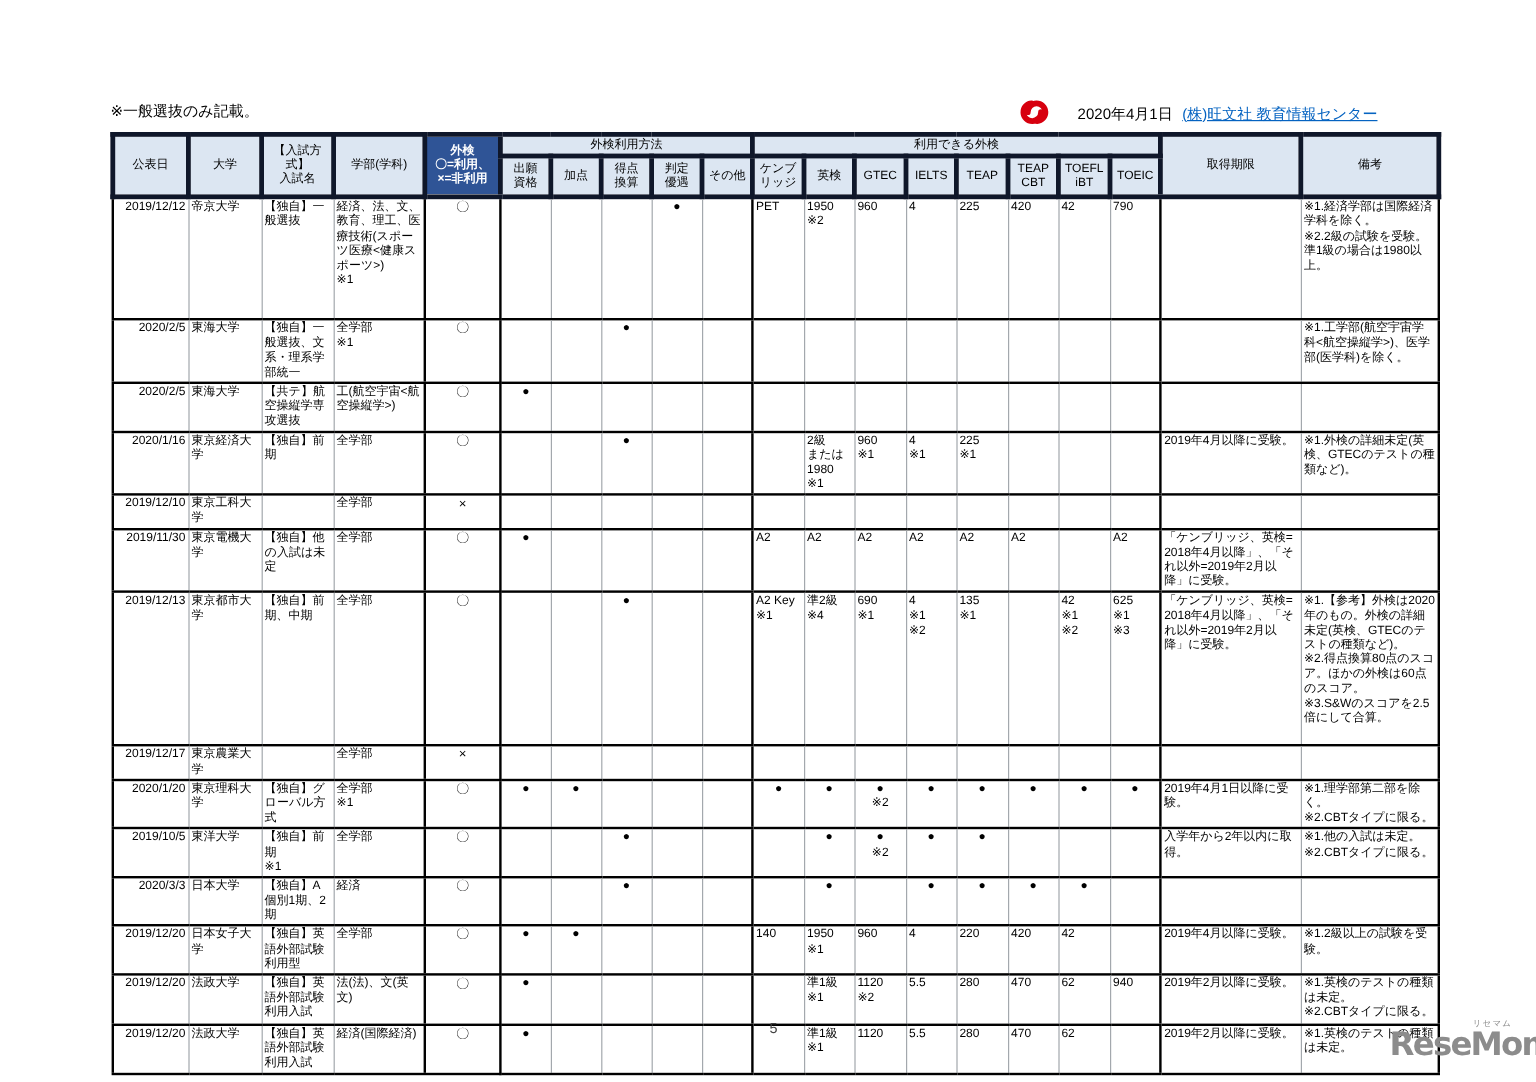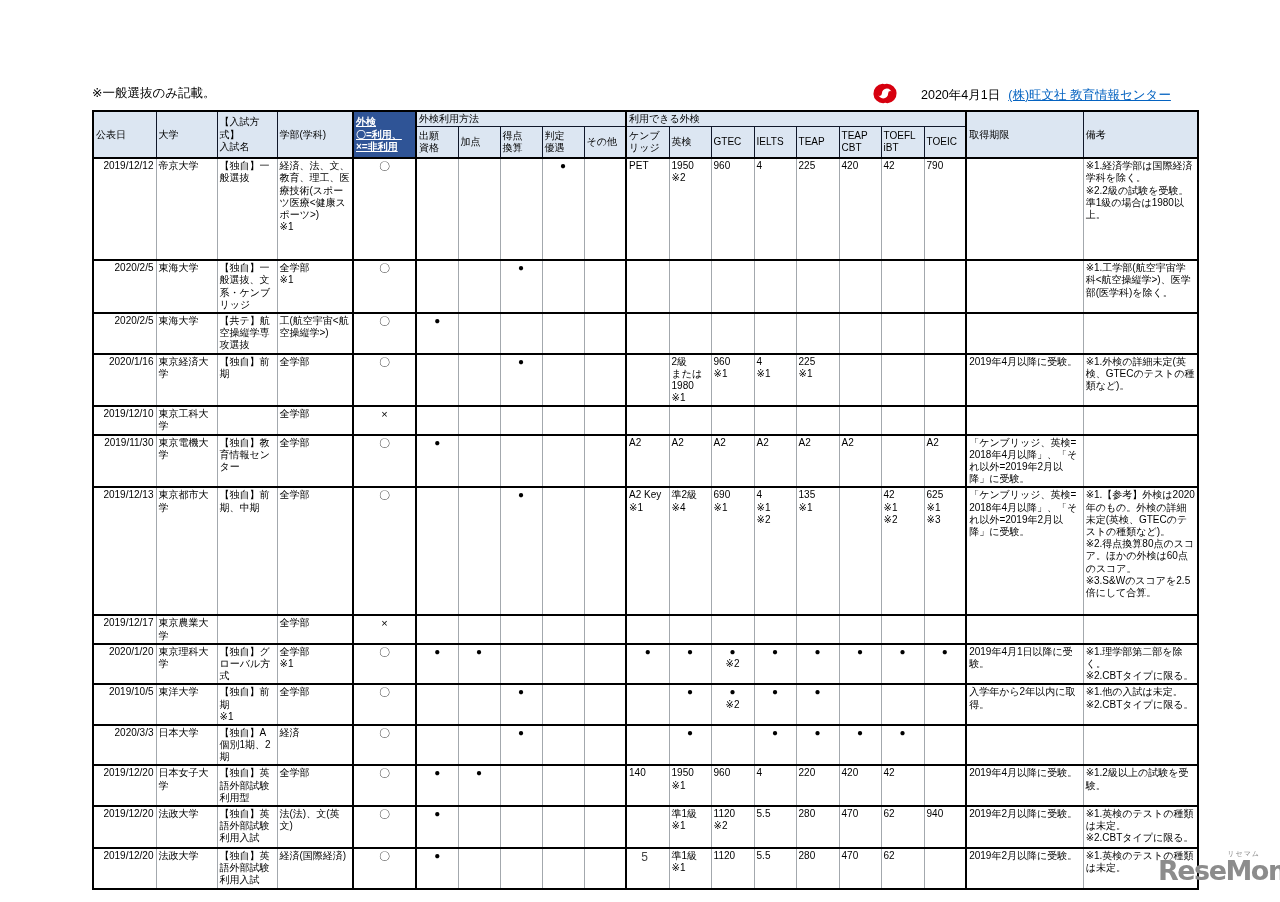--- a/index.html
+++ b/index.html
@@ -1,30 +1,30 @@
 <!DOCTYPE html>
 <html><head>
 <meta charset="utf-8">
 <style>
   html,body{margin:0;padding:0;background:#fff;}
   body{width:1280px;height:902px;position:relative;font-family:"Liberation Sans","DejaVu Sans",sans-serif;color:#000;}
   .note{position:absolute;left:92px;top:85px;font-size:12.5px;}
-  .src{position:absolute;top:82px;left:871px;width:302px;display:flex;align-items:center;font-size:12.5px;white-space:nowrap;text-align:center;}
+  .src{position:absolute;top:82px;left:848px;width:302px;display:flex;align-items:center;font-size:12.5px;white-space:nowrap;text-align:center;}
   .src .logo{margin-right:22px;display:inline-block;}
   .src .date{margin-right:8px;}
   .src a{color:#0563c1;text-decoration:underline;cursor:pointer;}
   .tblwrap{position:absolute;left:92px;top:110px;}
   table{border-collapse:collapse;table-layout:fixed;width:1105px;font-size:10px;line-height:1.22;}
   th,td{padding:1px 2px;vertical-align:top;overflow:hidden;word-break:break-all;white-space:pre-line;}
   table{border:2px solid #000;}
-  thead th{background:#dce6f2;border:1px solid #0f172a;vertical-align:middle;text-align:left;font-weight:normal;}
+  thead th{background:#dce6f2;border:4px solid #0f172a;vertical-align:middle;text-align:center;font-weight:normal;}
   thead .grp{height:15px;}
   thead .sub th{height:28px;}
   tbody td{border:1px solid #a3a8ad;border-top:2px solid #000;border-bottom:2px solid #000;}
-  .hdr-gaiken{background:#2f5496 !important;color:#fff;font-weight:bold;text-decoration:underline;}
+  .hdr-gaiken{background:#2f5496 !important;color:#fff;font-weight:bold;}
   .bL2{border-left:2px solid #000 !important;}
   .bR2{border-right:2px solid #000 !important;}
   .bL1k{border-left:1px solid #000 !important;}
   .c-date{text-align:right;}
   .cen{text-align:center;}
   .flag{text-align:center;font-size:11px;}
   .footer-page{position:absolute;left:92px;top:850px;width:1105px;text-align:center;font-size:12px;color:#444;}
   .resemom{position:absolute;left:1158px;top:850px;width:112px;color:#8c8c8c;}
   .resemom .ruby{font-size:7px;text-align:right;padding-right:10px;letter-spacing:1px;line-height:1;}
   .resemom .word{font-size:27px;font-weight:bold;letter-spacing:-1.5px;line-height:1;font-family:"DejaVu Sans",sans-serif;}
@@ -128,21 +128,21 @@
     <td>420</td>
     <td>42</td>
     <td>790</td>
     <td class="bL2"></td>
     <td class="bL1k">※1.経済学部は国際経済学科を除く。
 ※2.2級の試験を受験。準1級の場合は1980以上。</td>
   </tr>
         <tr style="height: 48px;">
     <td class="c-date">2020/2/5</td>
     <td>東海大学</td>
-    <td>【独自】一般選抜、文系・ケンブリッジ</td>
+    <td>【独自】一般選抜、文系・理系学部統一</td>
     <td>全学部
 ※1</td>
     <td class="flag bL2 bR2">〇</td>
     <td class="cen"></td>
     <td class="cen"></td>
     <td class="cen">●</td>
     <td class="cen"></td>
     <td class="cen"></td>
     <td class="bL2"></td>
     <td></td>
@@ -223,21 +223,21 @@
     <td></td>
     <td></td>
     <td></td>
     <td></td>
     <td class="bL2"></td>
     <td class="bL1k"></td>
   </tr>
         <tr style="height: 52px; padding-left: 43px;">
     <td class="c-date">2019/11/30</td>
     <td>東京電機大学</td>
-    <td>【独自】教育情報センター</td>
+    <td>【独自】他の入試は未定</td>
     <td>全学部</td>
     <td class="flag bL2 bR2">〇</td>
     <td class="cen">●</td>
     <td class="cen"></td>
     <td class="cen"></td>
     <td class="cen"></td>
     <td class="cen"></td>
     <td class="bL2">A2</td>
     <td>A2</td>
     <td>A2</td>

